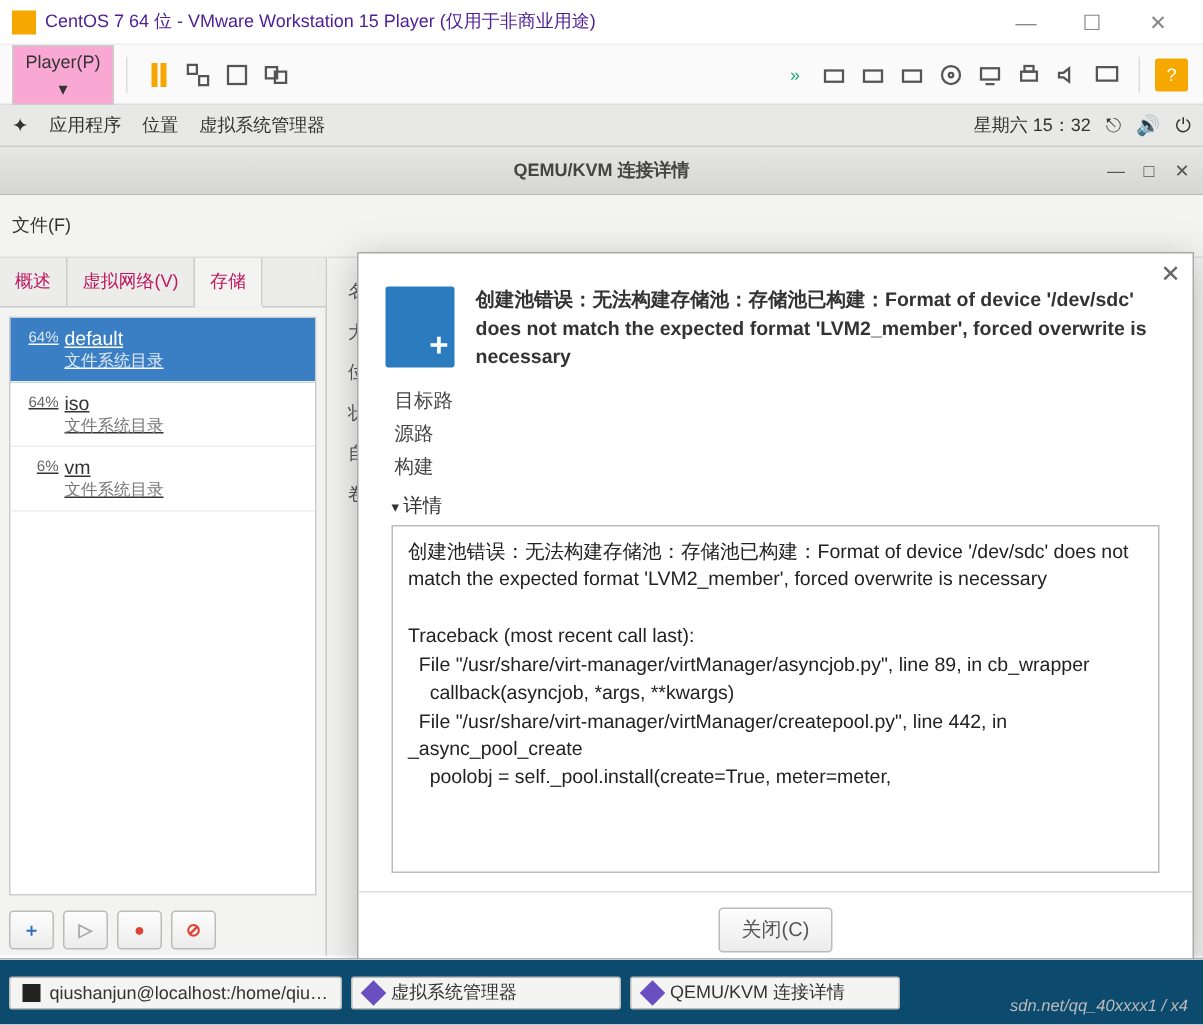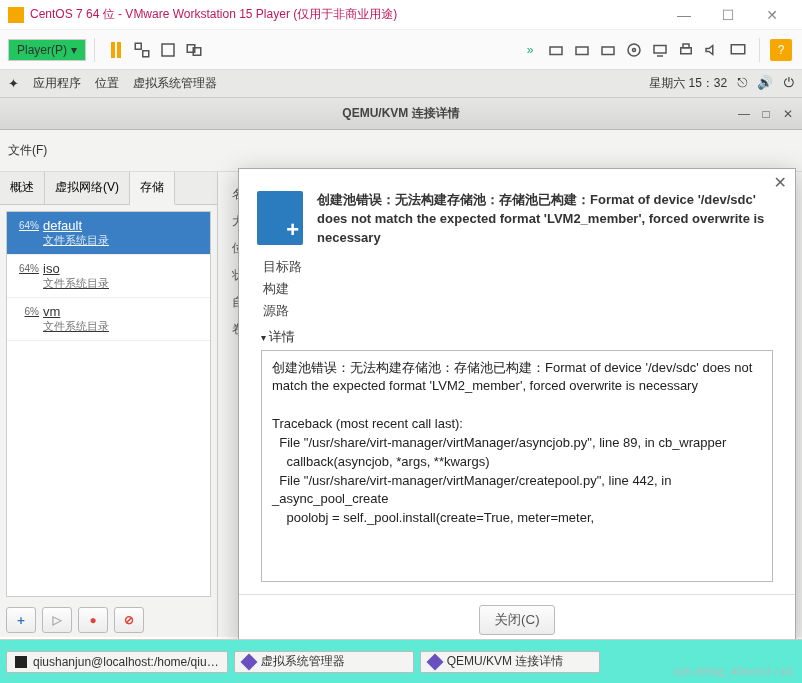--- a/index.html
+++ b/index.html
@@ -1,38 +1,38 @@
 <!DOCTYPE html>
 <html><head>
 <meta charset="utf-8">
 <style>
   * { box-sizing: border-box; font-family: "Segoe UI", "Microsoft YaHei", sans-serif; }
   body { margin:0; width:802px; height:683px; background:#fff; font-size:12px; color:#333; overflow:hidden; position:relative; }
   .titlebar { height:30px; display:flex; align-items:center; padding:0 8px; background:#fff; border-bottom:1px solid #eee; }
   .titlebar .logo { width:16px; height:16px; background:#f7a800; margin-right:6px; display:inline-block; }
-  .titlebar .title { flex:1; color:#be185d; font-size:12px; }
+  .titlebar .title { flex:1; color:#4c1d95; font-size:12px; }
   .winbtn { width:44px; height:30px; display:flex; align-items:center; justify-content:center; color:#888; font-size:14px; }
   .toolbar { height:40px; border-bottom:1px solid #ddd; display:flex; align-items:center; padding:0 8px; background:#fafafa; }
-  .player-btn { border:1px solid #ccc; padding:3px 8px; background:#22c55e; display:flex; align-items:center; gap:4px; }
+  .player-btn { border:1px solid #ccc; padding:3px 8px; background:#f9a8d4; display:flex; align-items:center; gap:4px;flex-direction:column; }
   .tb-sep { width:1px; height:24px; background:#ddd; margin:0 8px; }
   .tb-icon { width:22px; height:22px; display:flex; align-items:center; justify-content:center; color:#555; margin:0 2px; }
   .tb-icon svg { width:18px; height:18px; }
   .tb-spacer { flex:1; }
   .gnome-bar { height:28px; background:#e8e8e6; border-bottom:1px solid #ccc; display:flex; align-items:center; padding:0 8px; gap:14px; color:#333; }
-  .gnome-bar .right { margin-left:auto; display:flex; gap:10px; }
+  .gnome-bar .right { margin-left:auto; display:flex; align-items:center; gap:10px; }
   .panel-icon { font-size:13px; }
   .inner-titlebar { height:32px; background:#dedede; background:linear-gradient(#e6e6e4,#d6d6d4); border-bottom:1px solid #bbb; display:flex; align-items:center; justify-content:center; position:relative; }
   .inner-titlebar .t { font-weight:bold; color:#444; }
   .inner-titlebar .wb { position:absolute; right:6px; display:flex; gap:6px; }
   .inner-titlebar .wb span { width:16px; text-align:center; color:#555; }
   .menubar { height:42px; background:#f3f3f1; border-bottom:1px solid #ddd; display:flex; align-items:center; padding:0 8px; }
   .workarea { display:flex; height:465px; background:#f3f3f1; }
   .tabs-col { width:218px; border-right:1px solid #ccc; display:flex; flex-direction:column; }
   .tabs-head { display:flex; border-bottom:1px solid #ccc; background:#ececea; }
-  .tab { padding:7px 10px; color:#000000; border-right:1px solid #ccc; }
+  .tab { padding:7px 10px; color:#be185d; border-right:1px solid #ccc; }
   .tab.active { background:#f3f3f1; border-bottom:2px solid #f3f3f1; margin-bottom:-1px; }
   .pool-list { flex:1; background:#fff; border:1px solid #ccc; margin:6px; }
   .pool-item { padding:6px 6px 6px 4px; display:flex; gap:4px; align-items:flex-start; border-bottom:1px solid #eee;text-decoration:underline; }
   .pool-item.selected { background:#3a7fc4; color:#fff; }
   .pool-item.selected .pool-sub { color:#dfe9f3; }
   .pct { font-size:10px; color:#666; width:28px; text-align:right; padding-top:2px; }
   .pool-item.selected .pct { color:#dfe9f3; }
   .pool-name { font-size:13px; }
   .pool-sub { font-size:11px; color:#777; }
   .rowbtns { display:flex; gap:6px; padding:4px 6px; }
@@ -50,21 +50,21 @@
   .error-dialog .topmsg { display:flex; padding:22px 22px 6px 18px; gap:14px; }
   .file-icon { width:46px; height:54px; background:#2b7bbf; border-radius:2px; position:relative; flex:0 0 46px; }
   .file-icon::after { content:"+"; position:absolute; right:4px; bottom:2px; color:#fff; font-size:22px; font-weight:bold; }
   .topmsg .msg { font-weight:bold; color:#333; font-size:13px; line-height:1.45; }
   .midgrid { padding:0 22px 4px 24px; font-size:13px; color:#444; }
   .midgrid .row { margin:4px 0; }
   .details-label { padding:0 22px; font-size:13px; color:#333; }
   .details-label::before { content:"▾ "; font-size:10px; }
   .details-box { margin:4px 22px 0 22px; border:1px solid #bbb; background:#fff; padding:8px 10px; font-size:13px; color:#222; line-height:1.45; height:232px; overflow:hidden; white-space:pre-wrap; }
   .dlg-footer { margin-top:auto; border-top:1px solid #ddd; padding:10px; text-align:center; }
-  .taskbar { position:absolute; bottom:0; left:0; right:0; height:44px; background:#5eead4; border-top:1px solid #ccc; display:flex; align-items:center; padding:0 6px; gap:6px; font-size:12px; }
+  .taskbar { position:absolute; bottom:0; left:0; right:0; height:44px; background:#0c4a6e; border-top:1px solid #ccc; display:flex; align-items:center; padding:0 6px; gap:6px; font-size:12px; }
   .task { border:1px solid #bbb; border-radius:2px; padding:2px 8px; background:#f4f4f2; display:flex; align-items:center; gap:6px; height:22px; min-width:180px; }
   .task .sw { width:12px; height:12px; background:#6a4fc0; transform:rotate(45deg); }
   .task .term { width:12px; height:12px; background:#222; }
   .wm { position:absolute; right:10px; bottom:6px; color:#bbb; font-size:11px; pointer-events:none;font-style:italic; }
   .pause-icon span{display:inline-block;width:4px;height:16px;background:#f7a500;margin:0 1px;}
 </style>
 </head>
 <body>
 
 <div class="titlebar">
@@ -228,22 +228,22 @@
 </div>
 
 <div class="error-dialog">
   <div class="dlg-close">✕</div>
   <div class="topmsg">
     <div class="file-icon"></div>
     <div class="msg">创建池错误：无法构建存储池：存储池已构建：Format of device '/dev/sdc' does not match the expected format 'LVM2_member', forced overwrite is necessary</div>
   </div>
   <div class="midgrid">
     <div class="row">目标路</div>
+    <div class="row">源路</div>
     <div class="row">构建</div>
-    <div class="row">源路</div>
   </div>
   <div class="details-label">详情</div>
   <div class="details-box">创建池错误：无法构建存储池：存储池已构建：Format of device '/dev/sdc' does not match the expected format 'LVM2_member', forced overwrite is necessary
 
 Traceback (most recent call last):
   File "/usr/share/virt-manager/virtManager/asyncjob.py", line 89, in cb_wrapper
     callback(asyncjob, *args, **kwargs)
   File "/usr/share/virt-manager/virtManager/createpool.py", line 442, in _async_pool_create
     poolobj = self._pool.install(create=True, meter=meter,</div>
   <div class="dlg-footer">

